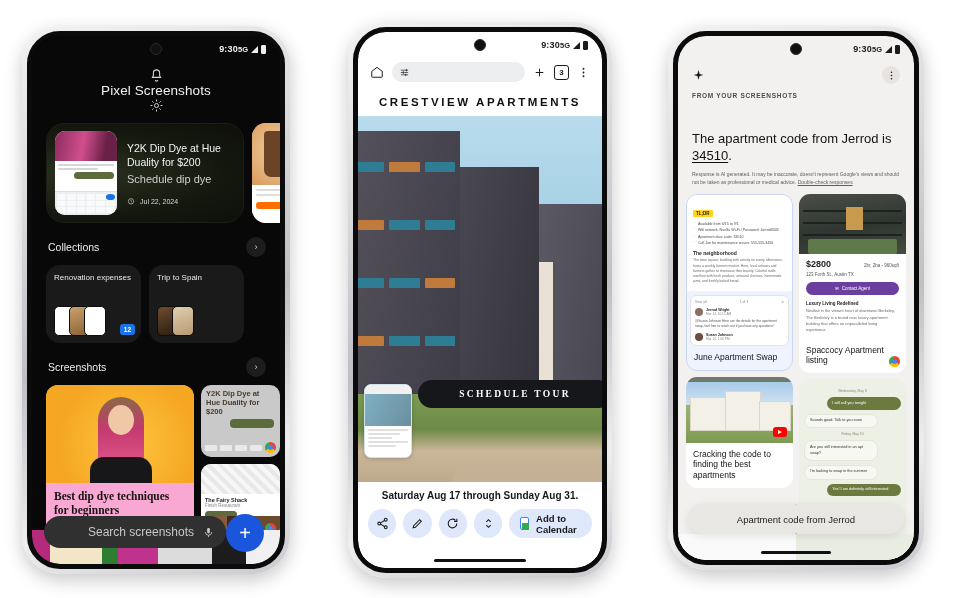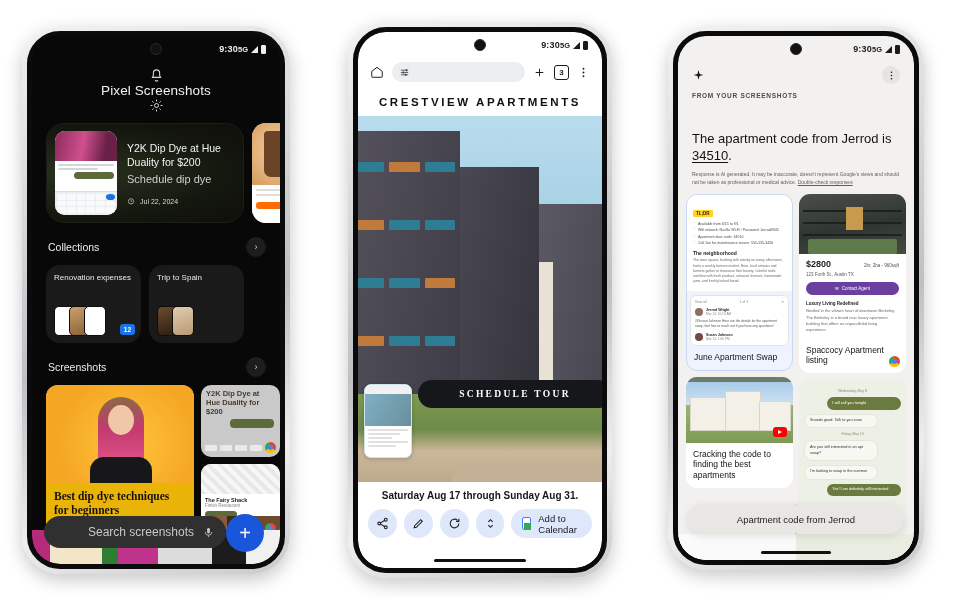--- a/index.html
+++ b/index.html
@@ -100,21 +100,21 @@
   .cs { width:22px; height:30px; border-radius:5px; margin-right:-7px; border:1px solid #0d0d0d; overflow:hidden;}
   .badge { position:absolute; right:6px; bottom:8px; background:#1a73e8; color:#fff; font-size:6.5px;
            padding:2px 4px; border-radius:3px; font-weight:600;}
 
   .sc-row { display:flex; gap:7px; }
   .sc-main { flex:0 0 148px; height:152px; border-radius:12px; overflow:hidden; background:#f7b32b; position:relative;}
   .sc-photo { height:98px; background: radial-gradient(circle at 55% 60%, #ffc53d 0%, #f5a623 70%); position:relative; overflow:hidden;}
   .girl-hair { position:absolute; left:52px; top:12px; width:46px; height:70px; background:linear-gradient(180deg,#8a6a45 0%, #c33a6f 45%, #e0558a 100%); border-radius:24px 24px 10px 10px;}
   .girl-face { position:absolute; left:62px; top:20px; width:26px; height:30px; background:#f0c8a8; border-radius:50%;}
   .girl-body { position:absolute; left:44px; top:72px; width:62px; height:30px; background:#17171a; border-radius:14px 14px 0 0;}
-  .sc-cap { background:#eab308; padding:7px 8px 6px; height:51px;}
+  .sc-cap { background:#f9a8d4; padding:7px 8px 6px; height:51px;}
   .sc-cap h4 { font-family:"Liberation Serif", serif; font-size:11.5px; line-height:1.18; color:#15120e; font-weight:700;}
   .sc-auth { display:flex; align-items:center; gap:4px; margin-top:5px;}
   .sc-av { width:10px;height:10px;border-radius:50%;background:#6b4e2e;}
   .sc-an { font-size:5px; color:#333; font-weight:700;}
   .gchrome { width:11px;height:11px;border-radius:50%;
      background: conic-gradient(#ea4335 0 33%, #fbbc05 33% 66%, #34a853 66% 100%);
      position:relative; margin-left:auto;}
   .gchrome:after{content:"";position:absolute;inset:3px;background:#4285f4;border-radius:50%;}
 
   .sc-side { flex:1; display:flex; flex-direction:column; gap:7px;}
@@ -173,21 +173,21 @@
   .tour-pill {
     position:absolute; left:60px; right:-10px; bottom:74px; height:28px; border-radius:16px;
     background:#15171a; color:#fff; display:flex; align-items:center; justify-content:center;
     font-size:9.5px; letter-spacing:2.3px; font-weight:700;
   }
   .p2-daterow { padding:8px 10px 4px; font-size:10px; font-weight:600; text-align:center; color:#15171a;}
   .p2-actions { display:flex; align-items:center; gap:7px; padding:4px 10px 14px;}
   .act { width:29px; height:29px; border-radius:50%; background:#dfe8fb; display:flex; align-items:center; justify-content:center;}
   .act svg { width:13px; height:13px;}
   .cal-btn { flex:1; height:29px; border-radius:16px; background:#dfe8fb; display:flex; align-items:center;
-             gap:7px; padding:0 11px; font-size:9.5px; color:#15171a; font-weight:400;}
+             gap:7px; padding:0 11px; font-size:9.5px; color:#15171a; font-weight:700;}
   .gcal { width:13px;height:13px;border-radius:2px;background:#fff;border:1.5px solid #4285f4; position:relative;}
   .gcal:after{content:"";position:absolute;right:-1px;bottom:-1px;width:7px;height:7px;background:#34a853;}
   .navbar { height:16px; display:flex; align-items:center; justify-content:center; background:#fff;}
   .navbar i { width:92px; height:3px; background:#101010; border-radius:2px; display:block;}
 
   
   .p3 { background:#f3f1ef; color:#1c1c1c; height:100%; position:relative; display:flex; flex-direction:column;}
   .p3 .statusbar { color:#1c1c1c; }
   .p3-top { display:flex; align-items:center; justify-content:space-between; padding:4px 14px 6px;}
   .kebab { width:18px;height:18px;border-radius:50%;background:#e6e3e0; display:flex;align-items:center;justify-content:center;}

